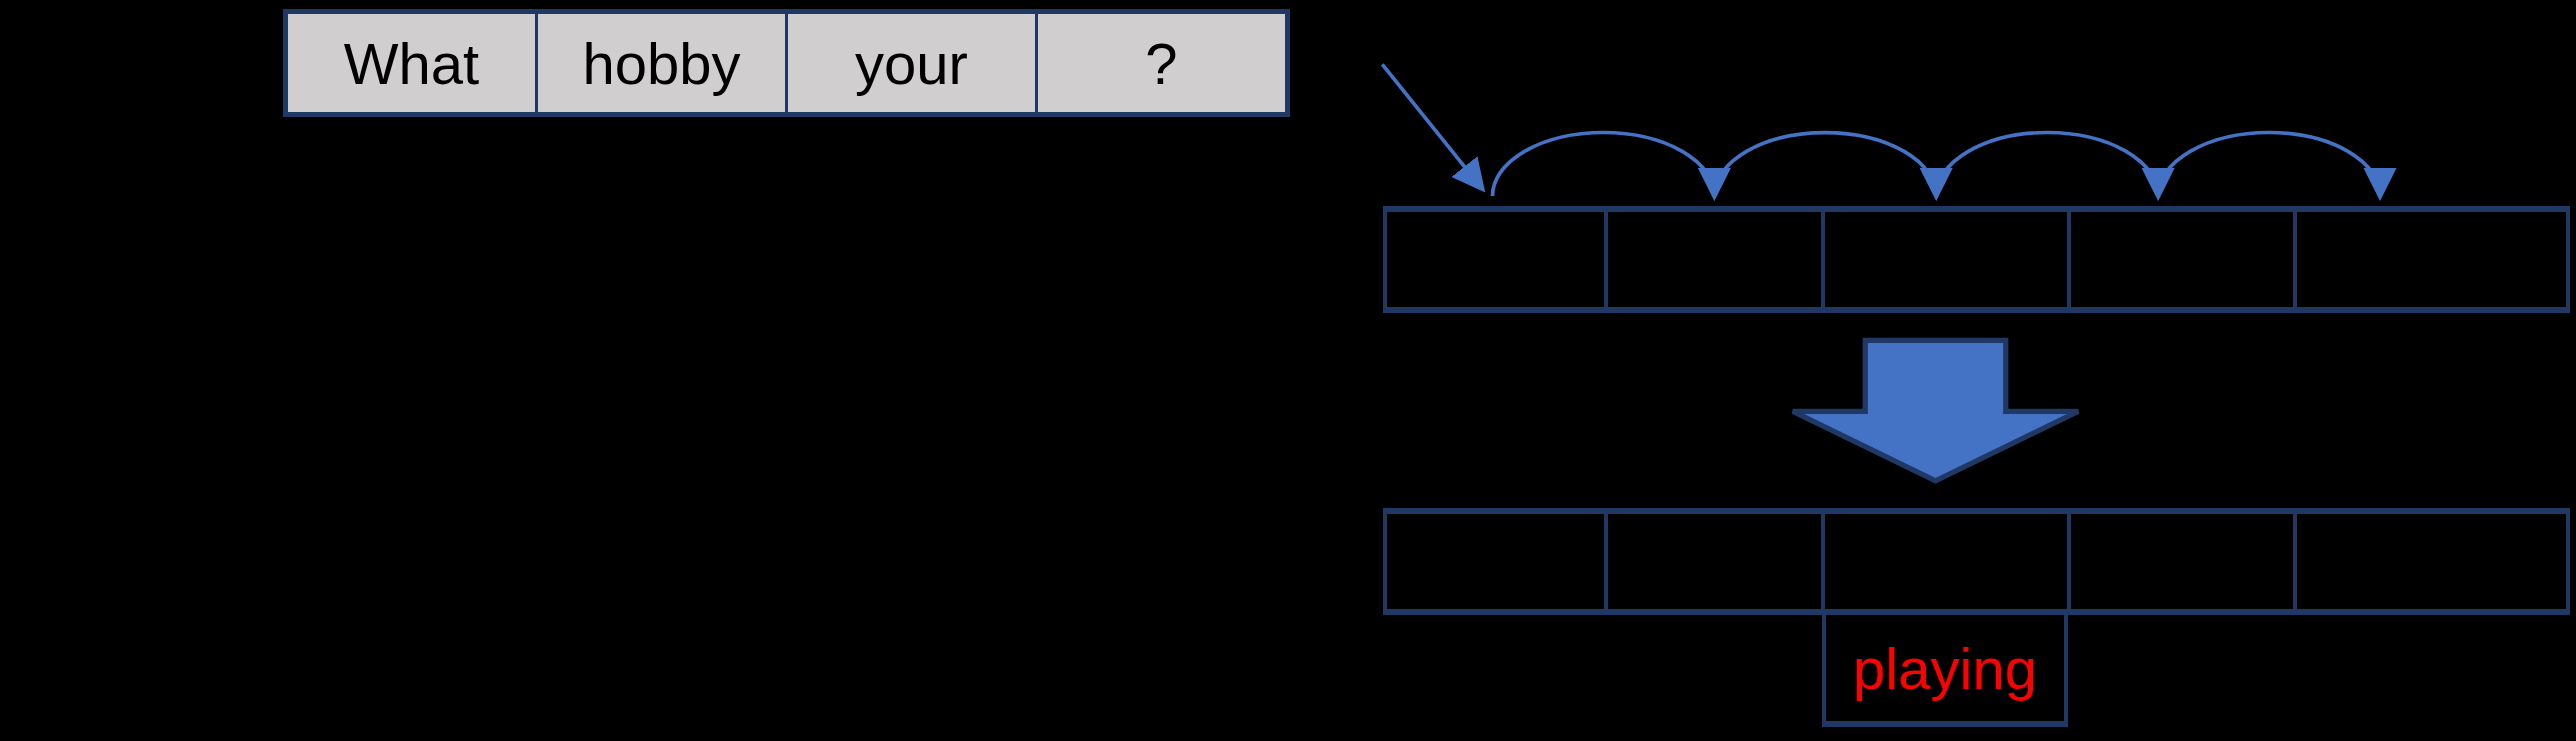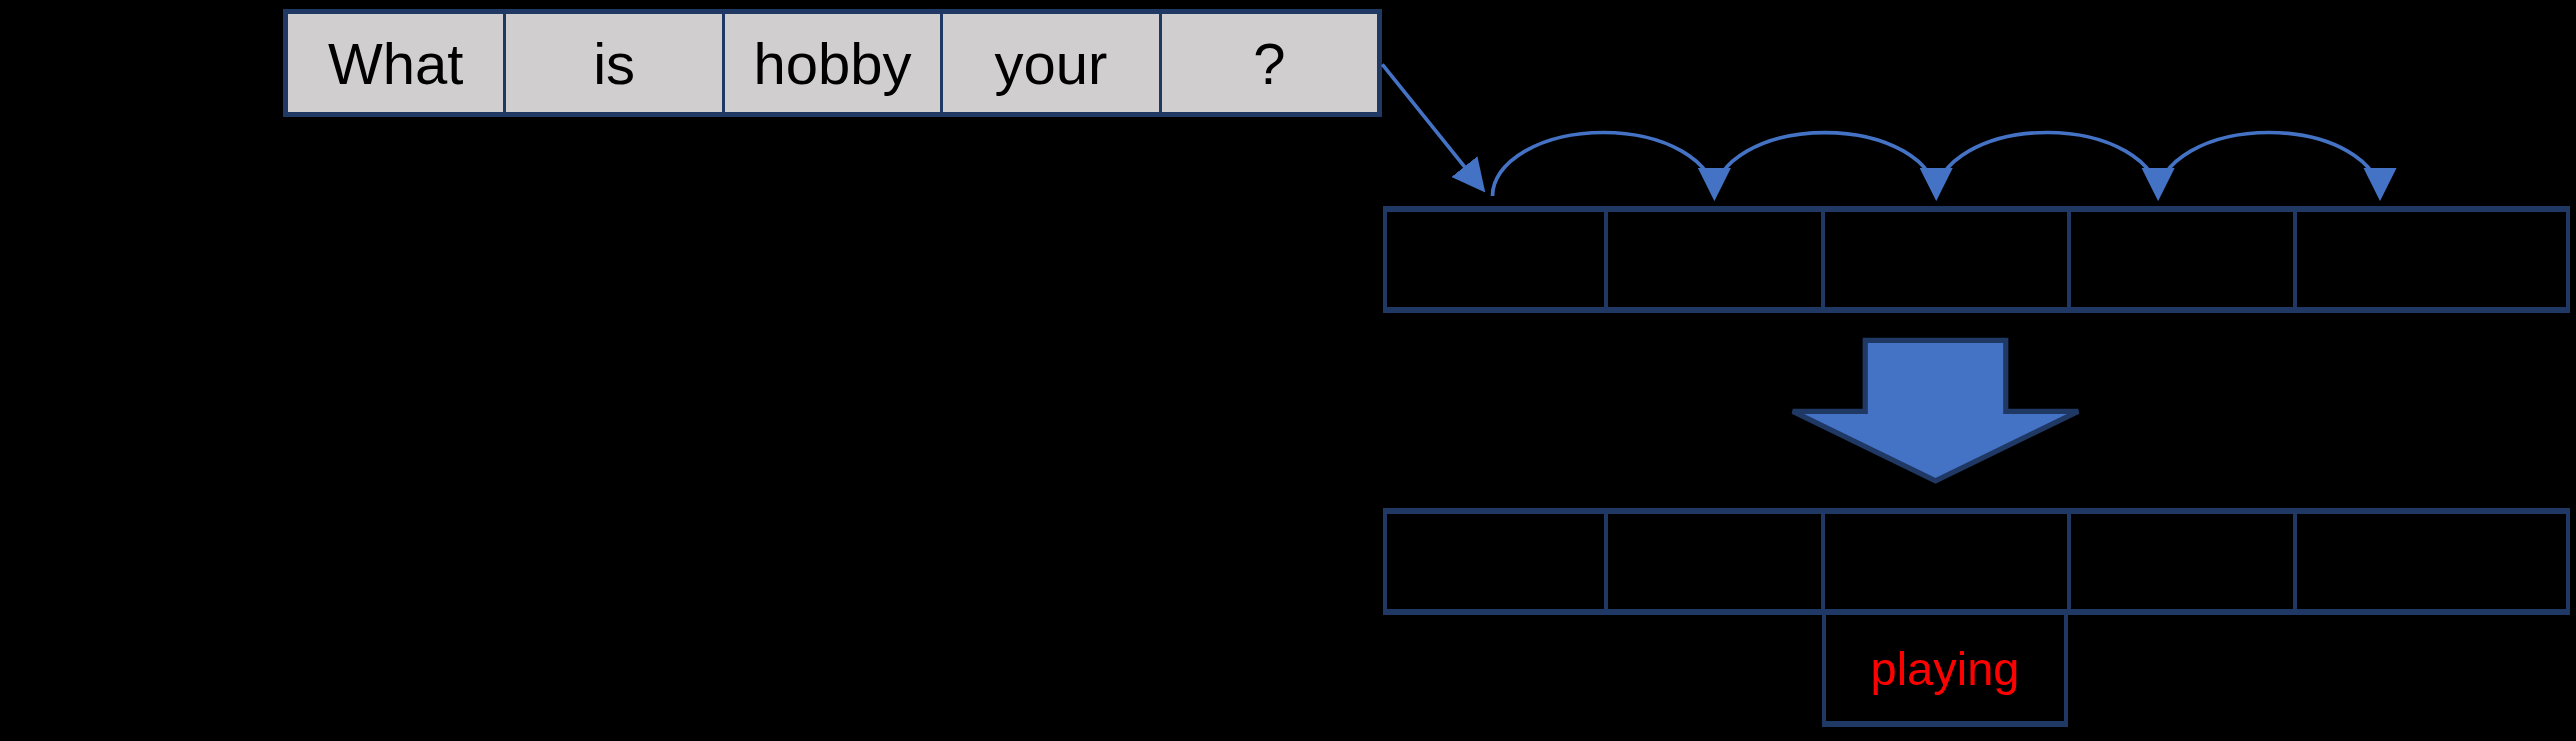--- a/index.html
+++ b/index.html
@@ -25,21 +25,21 @@
   }
   .row {
     position: absolute;
     display: flex;
     box-sizing: border-box;
   }
   
   .sentence-row {
     left: 283px;
     top: 9px;
-    width: 1099px;
+    width: 1007px;
     height: 108px;
     border: 5.2px solid var(--navy);
     background: var(--cell-gray);
   }
   .sentence-row .cell {
     flex: 1;
     border-left: 3.7px solid var(--navy);
     display: flex;
     align-items: center;
     justify-content: center;
@@ -82,21 +82,21 @@
     box-sizing: border-box;
     border: 4.4px solid var(--navy);
     border-top: none;
     border-bottom-width: 6.7px;
     display: flex;
     align-items: center;
     justify-content: center;
   }
   .prediction-box span {
     color: var(--prediction-red);
-    font-size: 47px;
+    font-size: 58px;
   }
 
   
   .arrows {
     position: absolute;
     left: 0;
     top: 0;
     z-index: 5;
     pointer-events: none;
   }
@@ -114,23 +114,20 @@
   }
 </style>
 </head>
 <body>
 
 <div class="canvas">
 
   <div class="row sentence-row">
     <div class="cell">
       <span>What</span>
-    </div>
-    <div class="cell">
-      <span>is</span>
     </div>
     <div class="cell">
       <span>hobby</span>
     </div>
     <div class="cell">
       <span>your</span>
     </div>
     <div class="cell">
       <span>?</span>
     </div>

